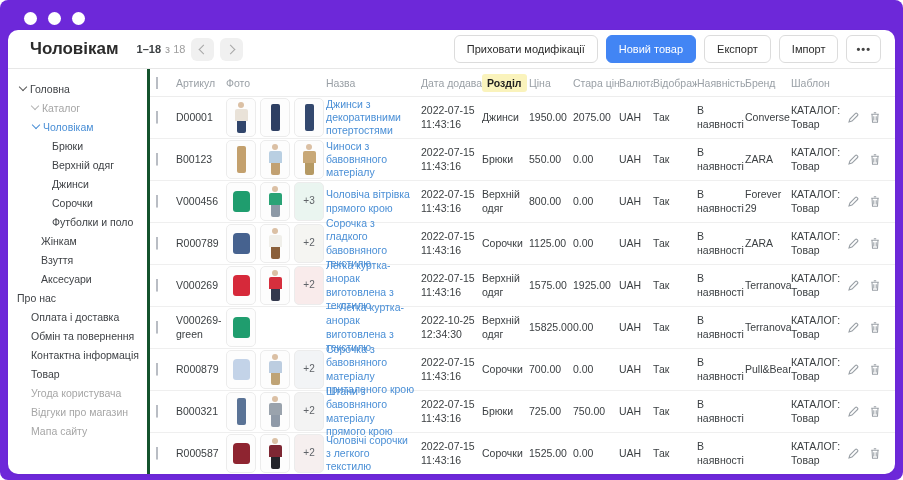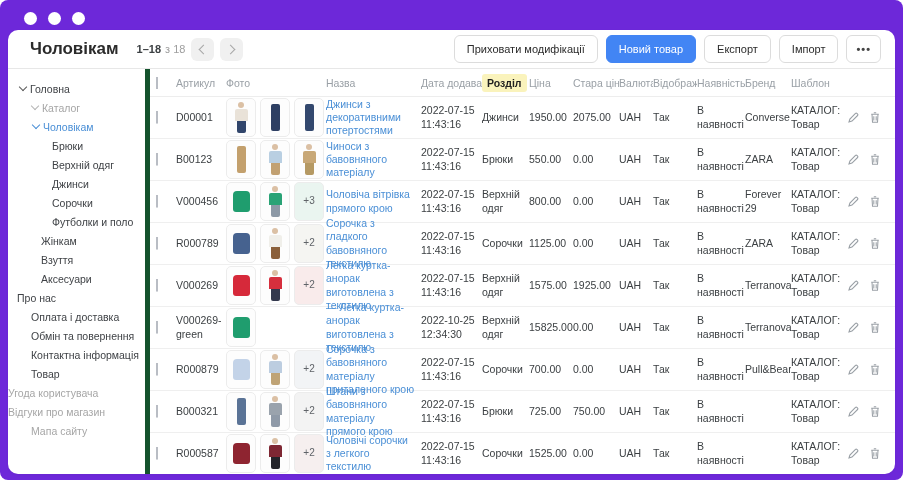--- a/index.html
+++ b/index.html
@@ -17,21 +17,21 @@
   .chev{width:6px;height:6px;border-left:1.6px solid #a7a7a7;border-bottom:1.6px solid #a7a7a7;display:inline-block;}
   .chev.left{transform:rotate(45deg);margin-left:2px;}
   .chev.right{transform:rotate(-135deg);margin-right:2px;}
   .chev.down{transform:rotate(-45deg);width:5px;height:5px;margin-top:-3px;}
   .toolbar{margin-left:auto;display:flex;gap:8px;align-items:center;}
   .btn{font-family:inherit;font-size:11px;color:#2b2b2b;background:#fff;border:1px solid #dcdcdc;border-radius:6px;padding:7px 12px;cursor:pointer;white-space:nowrap;}
   .btn.primary{background:#4285f4;border-color:#4285f4;color:#fff;}
   .btn.more{padding:7px 9px;letter-spacing:1px;font-weight:700;color:#444;}
   
   .content{display:flex;height:calc(100% - 39px);}
-  .sidebar{width:142px;border-right:5px solid #14532d;box-sizing:border-box;padding-top:10px;flex:none;overflow:hidden;}
+  .sidebar{width:142px;border-right:3px solid #14532d;box-sizing:border-box;padding-top:10px;flex:none;overflow:hidden;}
   .side-item{display:flex;align-items:center;height:19px;font-size:10.5px;color:#3f4246;cursor:pointer;white-space:nowrap;}
   .side-item .chev{margin-right:4px;flex:none;}
   .side-item.muted{color:#a6a6a6;}
   .side-item.active{color:#4a8fd6;}
   .side-item.active .chev{border-color:#4a8fd6;}
   .side-item.muted .chev{border-color:#b5b5b5;}
   .side-item .chev{border-color:#5a5a5a;}
   
   .main{flex:1;overflow:hidden;}
   .grid{display:grid;grid-template-columns:26px 50px 100px 95px 61px 47px 44px 46px 34px 44px 48px 46px 56px 36px;align-items:center;}
@@ -133,24 +133,24 @@
           </div>
           <div class="side-item normal" style="padding-left: 23px;">
             <span>Обмін та повернення</span>
           </div>
           <div class="side-item normal" style="padding-left: 23px;">
             <span>Контактна інформація</span>
           </div>
           <div class="side-item normal" style="padding-left: 23px;">
             <span>Товар</span>
           </div>
-          <div class="side-item muted" style=" text-align: center;">
+          <div class="side-item muted" style="padding-left: 23px; text-align: center;">
             <span>Угода користувача</span>
           </div>
-          <div class="side-item muted" style="">
+          <div class="side-item muted" style="padding-left: 23px;">
             <span>Відгуки про магазин</span>
           </div>
           <div class="side-item muted" style="padding-left: 23px;">
             <span>Мапа сайту</span>
           </div>
         </nav>
       <div class="main">
         <div class="grid thead">
             <div class="hcell"><span class="cbox"></span></div>
             <div class="hcell">Артикул</div>

